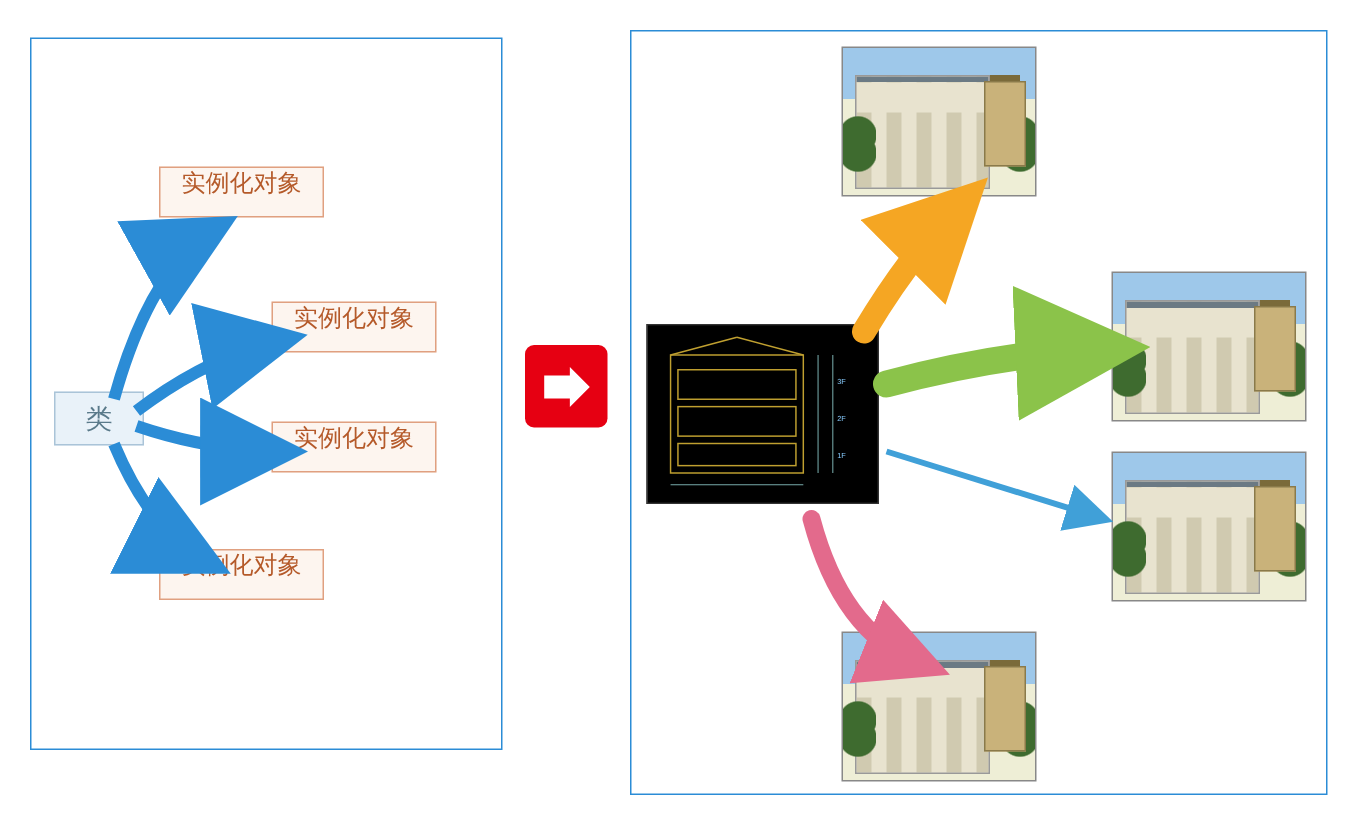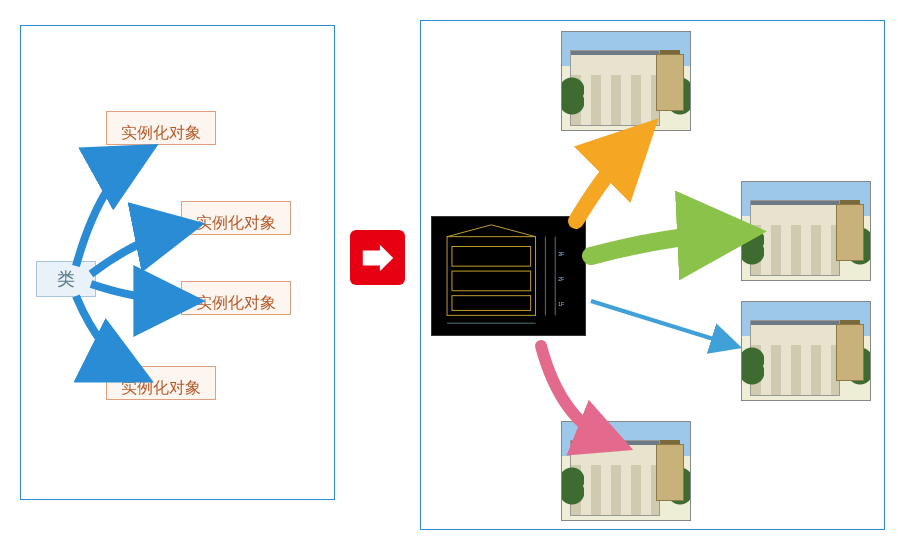--- a/index.html
+++ b/index.html
@@ -58,21 +58,21 @@
   }
   .inst-box {
     position: absolute;
     width: 110px;
     height: 34px;
     border: 1px solid #e0a080;
     background: #fdf5ef;
     color: #b55a2a;
     font-size: 16px;
     display: flex;
-    align-items: flex-end;
+    align-items: flex-start;
     justify-content: center;
   }
   .inst1 { left: 85px;  top: 85px; }
   .inst2 { left: 160px; top: 175px; }
   .inst3 { left: 160px; top: 255px; }
   .inst4 { left: 85px;  top: 340px; }
   .blue-arrow { position: absolute; }
   .cad {
     position: absolute;
     left: 10px;

